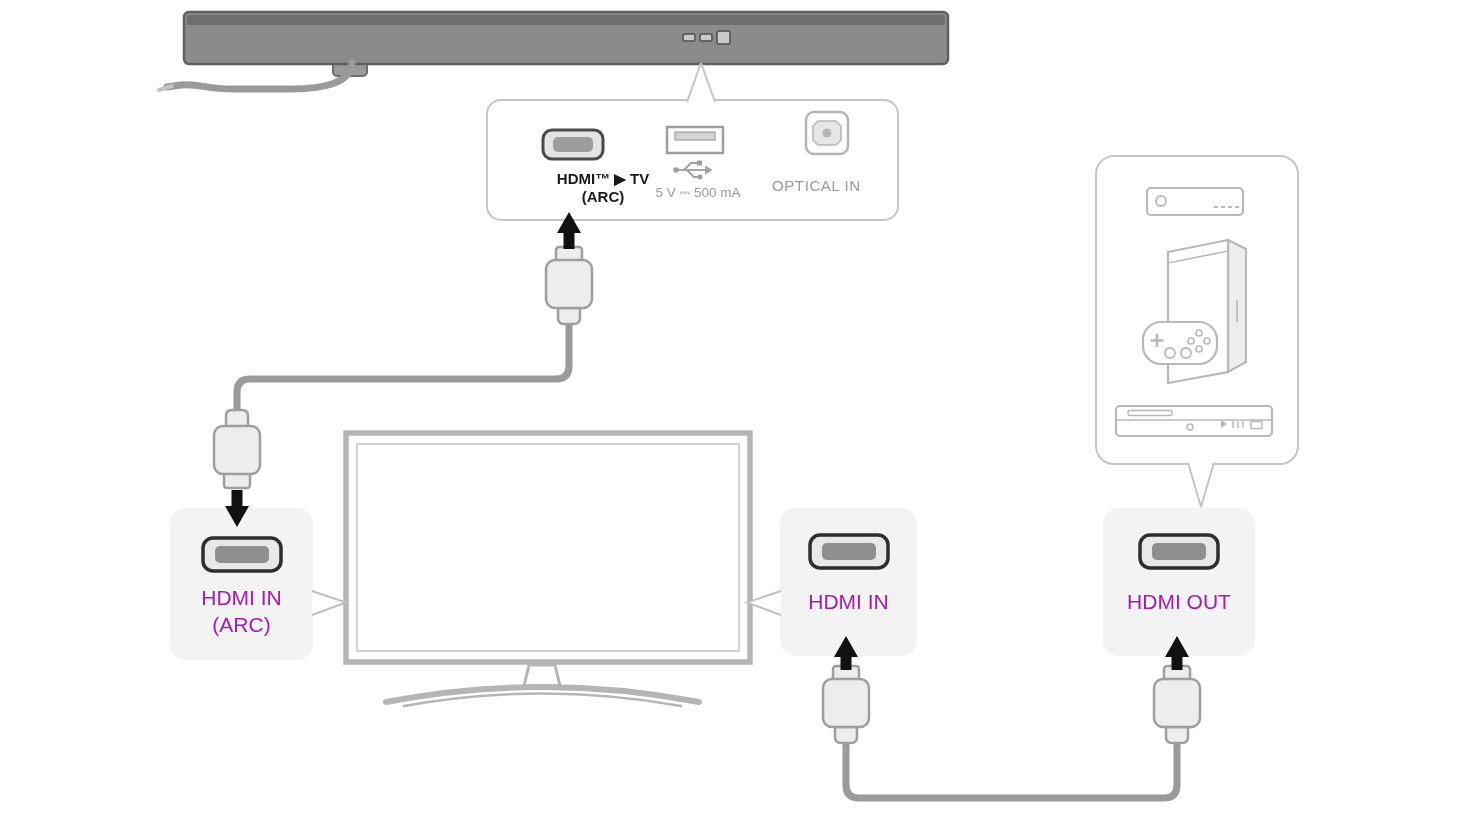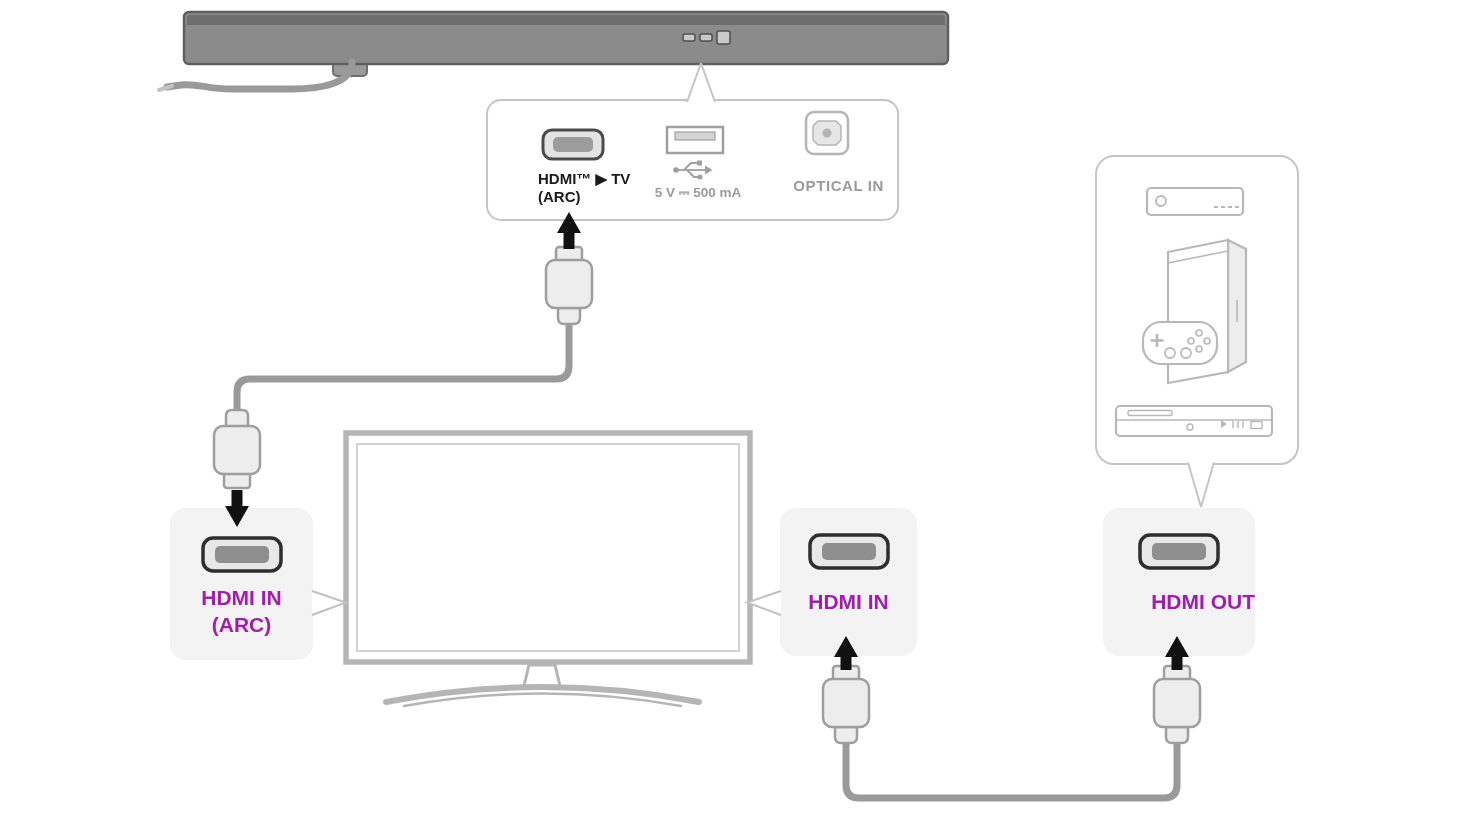--- a/index.html
+++ b/index.html
@@ -2,24 +2,24 @@
 <html><head>
 <meta charset="utf-8">
 <style>
   * { margin:0; padding:0; box-sizing:border-box; }
   html,body { background:#ffffff; font-family:"Liberation Sans", sans-serif; }
   .canvas {
     position:relative; width:1465px; height:817px;
     background:#ffffff; overflow:hidden;
   }
   .canvas svg { position:absolute; left:0; top:0; }
-  .txt { position:absolute;font-weight:bold; }
-  .callout-hdmi-label { font-weight:bold; font-size:15px; color:#1a1a1a; line-height:17.5px; text-align:left; }
+  .txt { position:absolute; }
+  .callout-hdmi-label { font-weight:bold; font-size:15px; color:#1a1a1a; line-height:17.5px; text-align:center; }
   .usb-label { font-size:13.5px; color:#9a9a9a; text-align:center; }
-  .optical-label { font-size:15px; color:#9a9a9a; text-align:right; letter-spacing:0.6px; }
+  .optical-label { font-size:15px; color:#9a9a9a; text-align:left; letter-spacing:0.6px; }
   .port-label { font-size:21px; color:#a21caf; text-align:center; line-height:27px; }
 </style>
 </head>
 <body>
 
 <div class="canvas">
 
   <svg width="1465" height="817" viewBox="0 0 1465 817">
 
     <g>
@@ -182,15 +182,15 @@
 
   <div class="txt optical-label" style="left:772px; top:177px; width:112px;">OPTICAL IN</div>
 
   <div class="txt port-label" style="left:170px; top:584px; width:143px;">
     <div>HDMI IN</div>
     <div>(ARC)</div>
   </div>
 
   <div class="txt port-label" style="left:780px; top:588px; width:137px;">HDMI IN</div>
 
-  <div class="txt port-label" style="left:1103px; top:588px; width:152px;text-align:right;">HDMI OUT</div>
+  <div class="txt port-label" style="left:1103px; top:588px; width:152px;">HDMI OUT</div>
 
 </div>
 
 </body></html>

